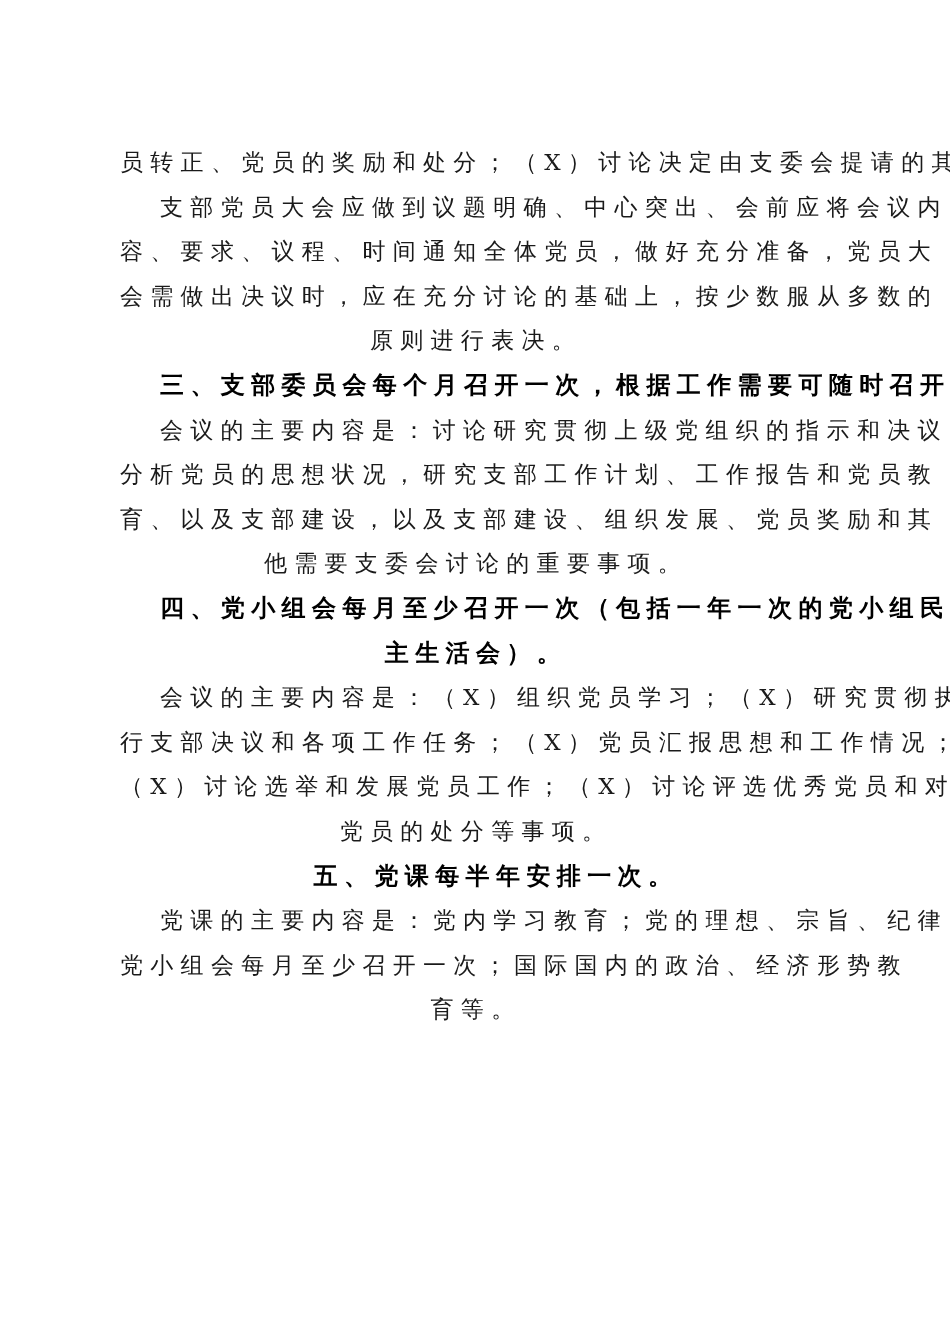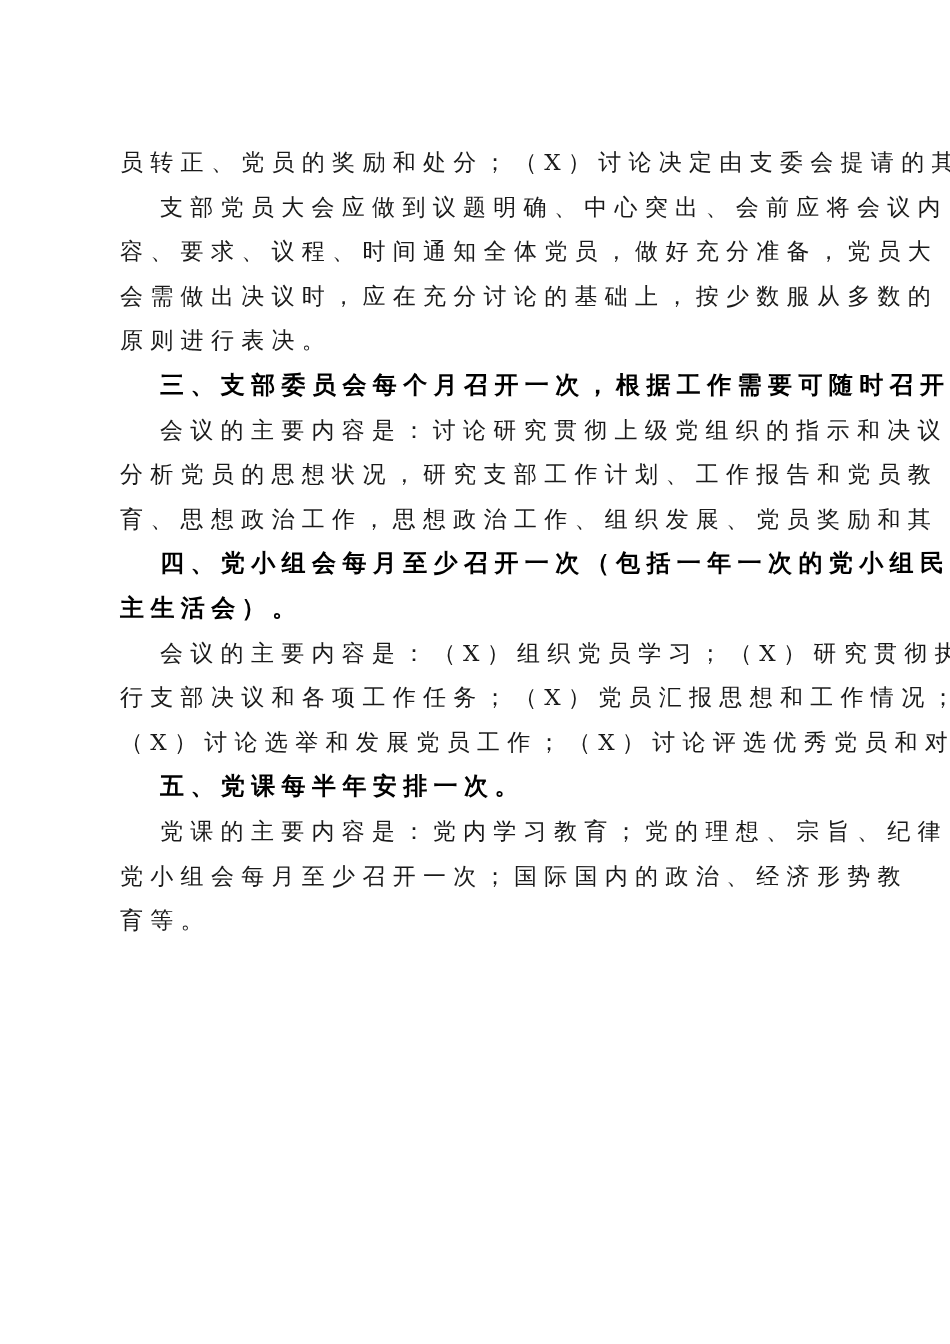--- a/index.html
+++ b/index.html
@@ -12,20 +12,21 @@
       height: 1344px;
       position: relative;
       overflow: hidden;
     }
     .page {
       position: absolute;
       left: 120px;
       top: 140px;
       width: 712px;
       color: #1a1a1a;
+      text-align: center;
     }
     .line {
       height: 44.6px;
       line-height: 44.6px;
       white-space: nowrap;
       font-family: "DejaVu Serif", "Liberation Serif", serif;
       font-size: 23px;
       letter-spacing: 7.3px;
     }
     .indent {
@@ -55,32 +56,34 @@
     <div class="line">原则进行表决。</div>
   </div>
 
   <div>
     <div class="line indent heading">三、支部委员会每个月召开一次，根据工作需要可随时召开。</div>
   </div>
 
   <div>
     <div class="line indent">会议的主要内容是：讨论研究贯彻上级党组织的指示和决议；</div>
     <div class="line">分析党员的思想状况，研究支部工作计划、工作报告和党员教</div>
-    <div class="line">育、思想政治工作，思想政治工作、组织发展、党员奖励和其</div>
+    <div class="line">育、以及支部建设，以及支部建设、组织发展、党员奖励和其</div>
+    <div class="line">他需要支委会讨论的重要事项。</div>
   </div>
 
   <div>
     <div class="line indent heading">四、党小组会每月至少召开一次（包括一年一次的党小组民</div>
     <div class="line heading">主生活会）。</div>
   </div>
 
   <div>
     <div class="line indent">会议的主要内容是：（X）组织党员学习；（X）研究贯彻执</div>
     <div class="line">行支部决议和各项工作任务；（X）党员汇报思想和工作情况；</div>
     <div class="line">（X）讨论选举和发展党员工作；（X）讨论评选优秀党员和对</div>
+    <div class="line">党员的处分等事项。</div>
   </div>
 
   <div>
     <div class="line indent heading">五、党课每半年安排一次。</div>
   </div>
 
   <div>
     <div class="line indent">党课的主要内容是：党内学习教育；党的理想、宗旨、纪律、</div>
     <div class="line">党小组会每月至少召开一次；国际国内的政治、经济形势教</div>
     <div class="line">育等。</div>

